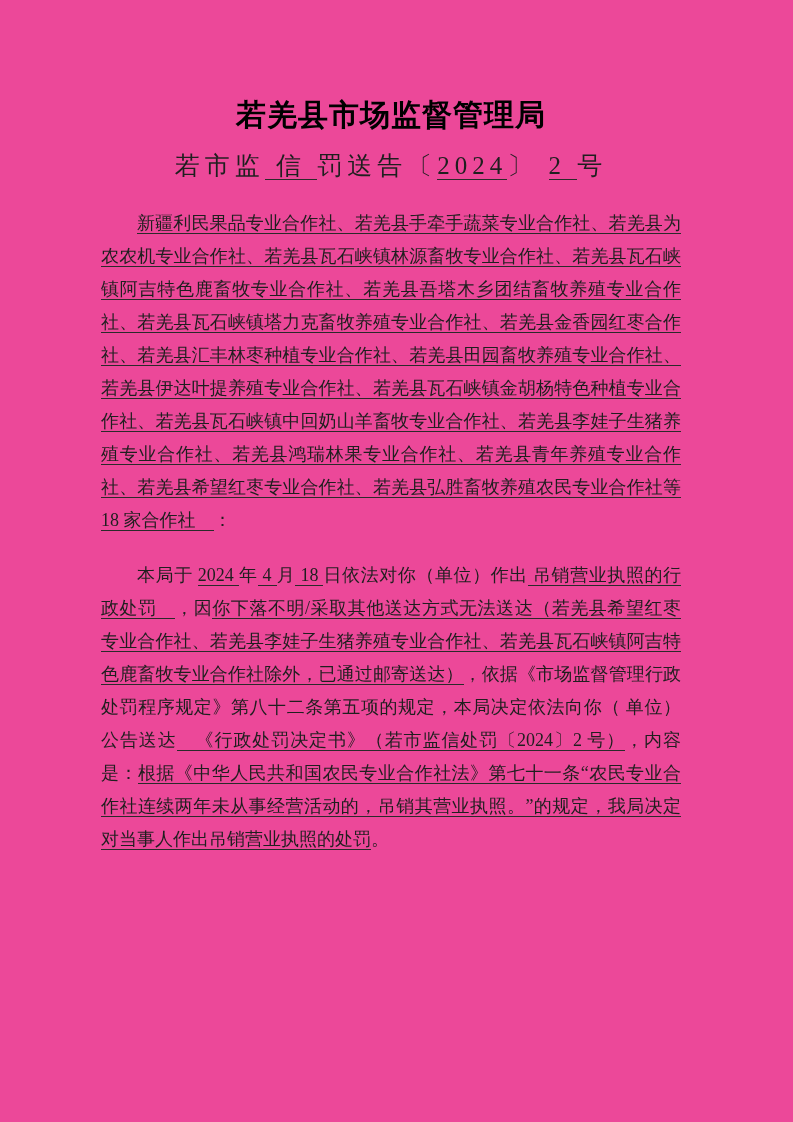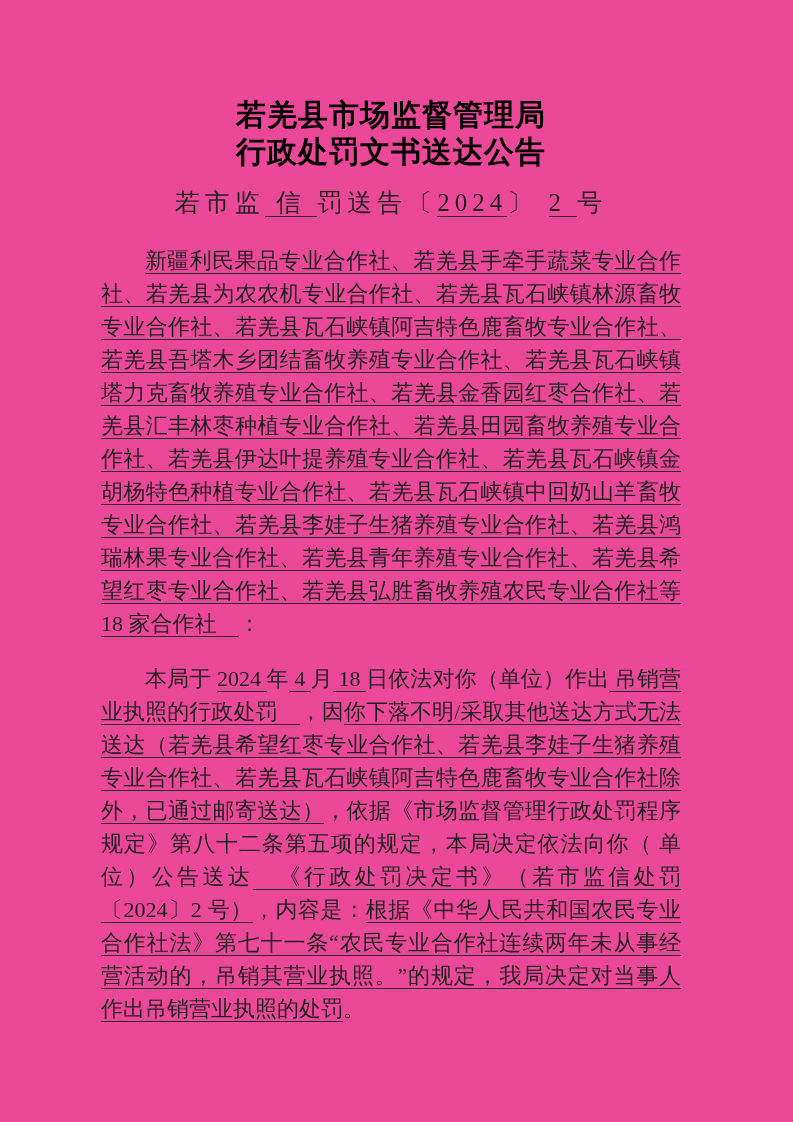--- a/index.html
+++ b/index.html
@@ -32,41 +32,40 @@
     line-height: 30px;
     margin-top: 18px;
     letter-spacing: 0.2em;
     white-space: nowrap;
   }
 
   .body-text { display: block; }
 
   p.para {
     margin: 26px 0 0 0;
-    font-size: 22px;
+    font-size: 18px;
     line-height: 33px;
     text-align: justify;
     text-justify: inter-character;
     text-indent: 2em;
     word-break: normal;
     overflow-wrap: break-word;
   }
 
   p.para + p.para { margin-top: 22px; font-family: Liberation Serif, serif; }
 
   .u { border-bottom: 1.4px solid #2a2a2a; }
   .plain { border-bottom: none; }
 </style>
 </head>
 <body>
 
 <div class="page">
   <header>
     <div class="title">若羌县市场监督管理局</div>
-    <div class="title">行政处罚文书送达公告</div>
     <div class="docnum"><span class="plain">若市监</span><span class="u"> 信 </span><span class="plain">罚送告〔</span><span class="u">2024</span><span class="plain">〕 </span><span class="u"> 2 </span><span class="plain">号</span></div>
   </header>
 
   <main class="body-text">
     <p class="para"><span class="u">新疆利民果品专业合作社、若羌县手牵手蔬菜专业合作社、若羌县为农农机专业合作社、若羌县瓦石峡镇林源畜牧专业合作社、若羌县瓦石峡镇阿吉特色鹿畜牧专业合作社、若羌县吾塔木乡团结畜牧养殖专业合作社、若羌县瓦石峡镇塔力克畜牧养殖专业合作社、若羌县金香园红枣合作社、若羌县汇丰林枣种植专业合作社、若羌县田园畜牧养殖专业合作社、若羌县伊达叶提养殖专业合作社、若羌县瓦石峡镇金胡杨特色种植专业合作社、若羌县瓦石峡镇中回奶山羊畜牧专业合作社、若羌县李娃子生猪养殖专业合作社、若羌县鸿瑞林果专业合作社、若羌县青年养殖专业合作社、若羌县希望红枣专业合作社、若羌县弘胜畜牧养殖农民专业合作社等18 家合作社　</span><span class="plain">：</span></p>
     <p class="para"><span class="plain">本局于 </span><span class="u">2024 </span><span class="plain">年</span><span class="u"> 4 </span><span class="plain">月</span><span class="u"> 18 </span><span class="plain">日依法对你（单位）作出</span><span class="u"> 吊销营业执照的行政处罚　</span><span class="plain">，因</span><span class="u">你下落不明/采取其他送达方式无法送达（若羌县希望红枣专业合作社、若羌县李娃子生猪养殖专业合作社、若羌县瓦石峡镇阿吉特色鹿畜牧专业合作社除外，已通过邮寄送达）</span><span class="plain">，依据《市场监督管理行政处罚程序规定》第八十二条第五项的规定，本局决定依法向你（ 单位）公告送达</span><span class="u">　《行政处罚决定书》（若市监信处罚〔2024〕2 号）</span><span class="plain">，内容是：</span><span class="u">根据《中华人民共和国农民专业合作社法》第七十一条“农民专业合作社连续两年未从事经营活动的，吊销其营业执照。”的规定，我局决定对当事人作出吊销营业执照的处罚</span><span class="plain">。</span></p>
   </main>
 </div>
 
 </body></html>

